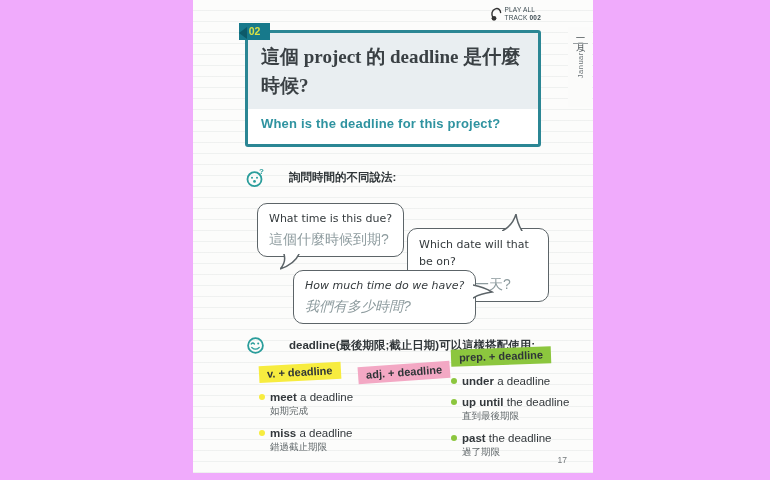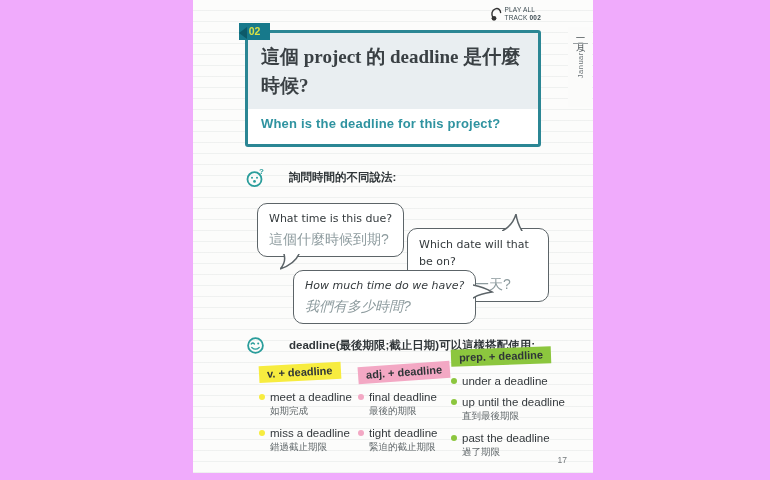--- a/index.html
+++ b/index.html
@@ -54,21 +54,21 @@
   
   .col{position:absolute;}
   .col1{left:66px;top:362px;width:100px;}
   .col2{left:165px;top:362px;width:100px;}
   .col3{left:258px;top:346px;width:132px;}
   .col-header{display:inline-block;padding:2px 8px 3px;font-weight:700;font-size:11px;color:#2f3538;transform:rotate(-3deg);}
   .col2 .col-header{transform:rotate(-4deg);}
   .col3 .col-header{transform:rotate(-2deg);}
   .items{margin-top:10px;display:flex;flex-direction:column;gap:9px;}
   .line1{display:flex;align-items:baseline;gap:5px;font-size:11.5px;color:#33383c;}
-  .line1 b{font-weight:400;}
+  .line1 b{font-weight:700;}
   .dot{width:6px;height:6px;border-radius:50%;flex:none;position:relative;top:-1px;}
   .item-zh{font-size:9.5px;color:#5f6669;margin:2px 0 0 11px;}
 
   .pageno{position:absolute;right:26px;bottom:8px;font-size:8.5px;color:#74797c;}
 </style>
 </head>
 <body>
 
 <div class="stage">
   <div class="page">
@@ -157,36 +157,20 @@
               <span class="dot" style="background: rgb(247, 236, 63);"></span>
               <span><b>miss</b><span> a deadline</span></span>
             </div>
           <div class="item-zh">錯過截止期限</div>
         </div>
       </div>
     </div>
 
     <div class="col col2">
       <span class="col-header" style="background: rgb(243, 168, 196);">adj. + deadline</span>
-      <div class="items">
-        <div class="item">
-          <div class="line1">
-              <span class="dot" style="background: rgb(243, 168, 196);"></span>
-              <span><b>final</b><span> deadline</span></span>
-            </div>
-          <div class="item-zh">最後的期限</div>
-        </div>
-        <div class="item">
-          <div class="line1">
-              <span class="dot" style="background: rgb(243, 168, 196);"></span>
-              <span><b>tight</b><span> deadline</span></span>
-            </div>
-          <div class="item-zh">緊迫的截止期限</div>
-        </div>
-      </div>
     </div>
 
     <div class="col col3">
       <span class="col-header" style="background: rgb(140, 198, 62);">prep. + deadline</span>
       <div class="items">
         <div class="item">
           <div class="line1">
               <span class="dot" style="background: rgb(140, 198, 62);"></span>
               <span><b>under</b><span> a deadline</span></span>
             </div>

